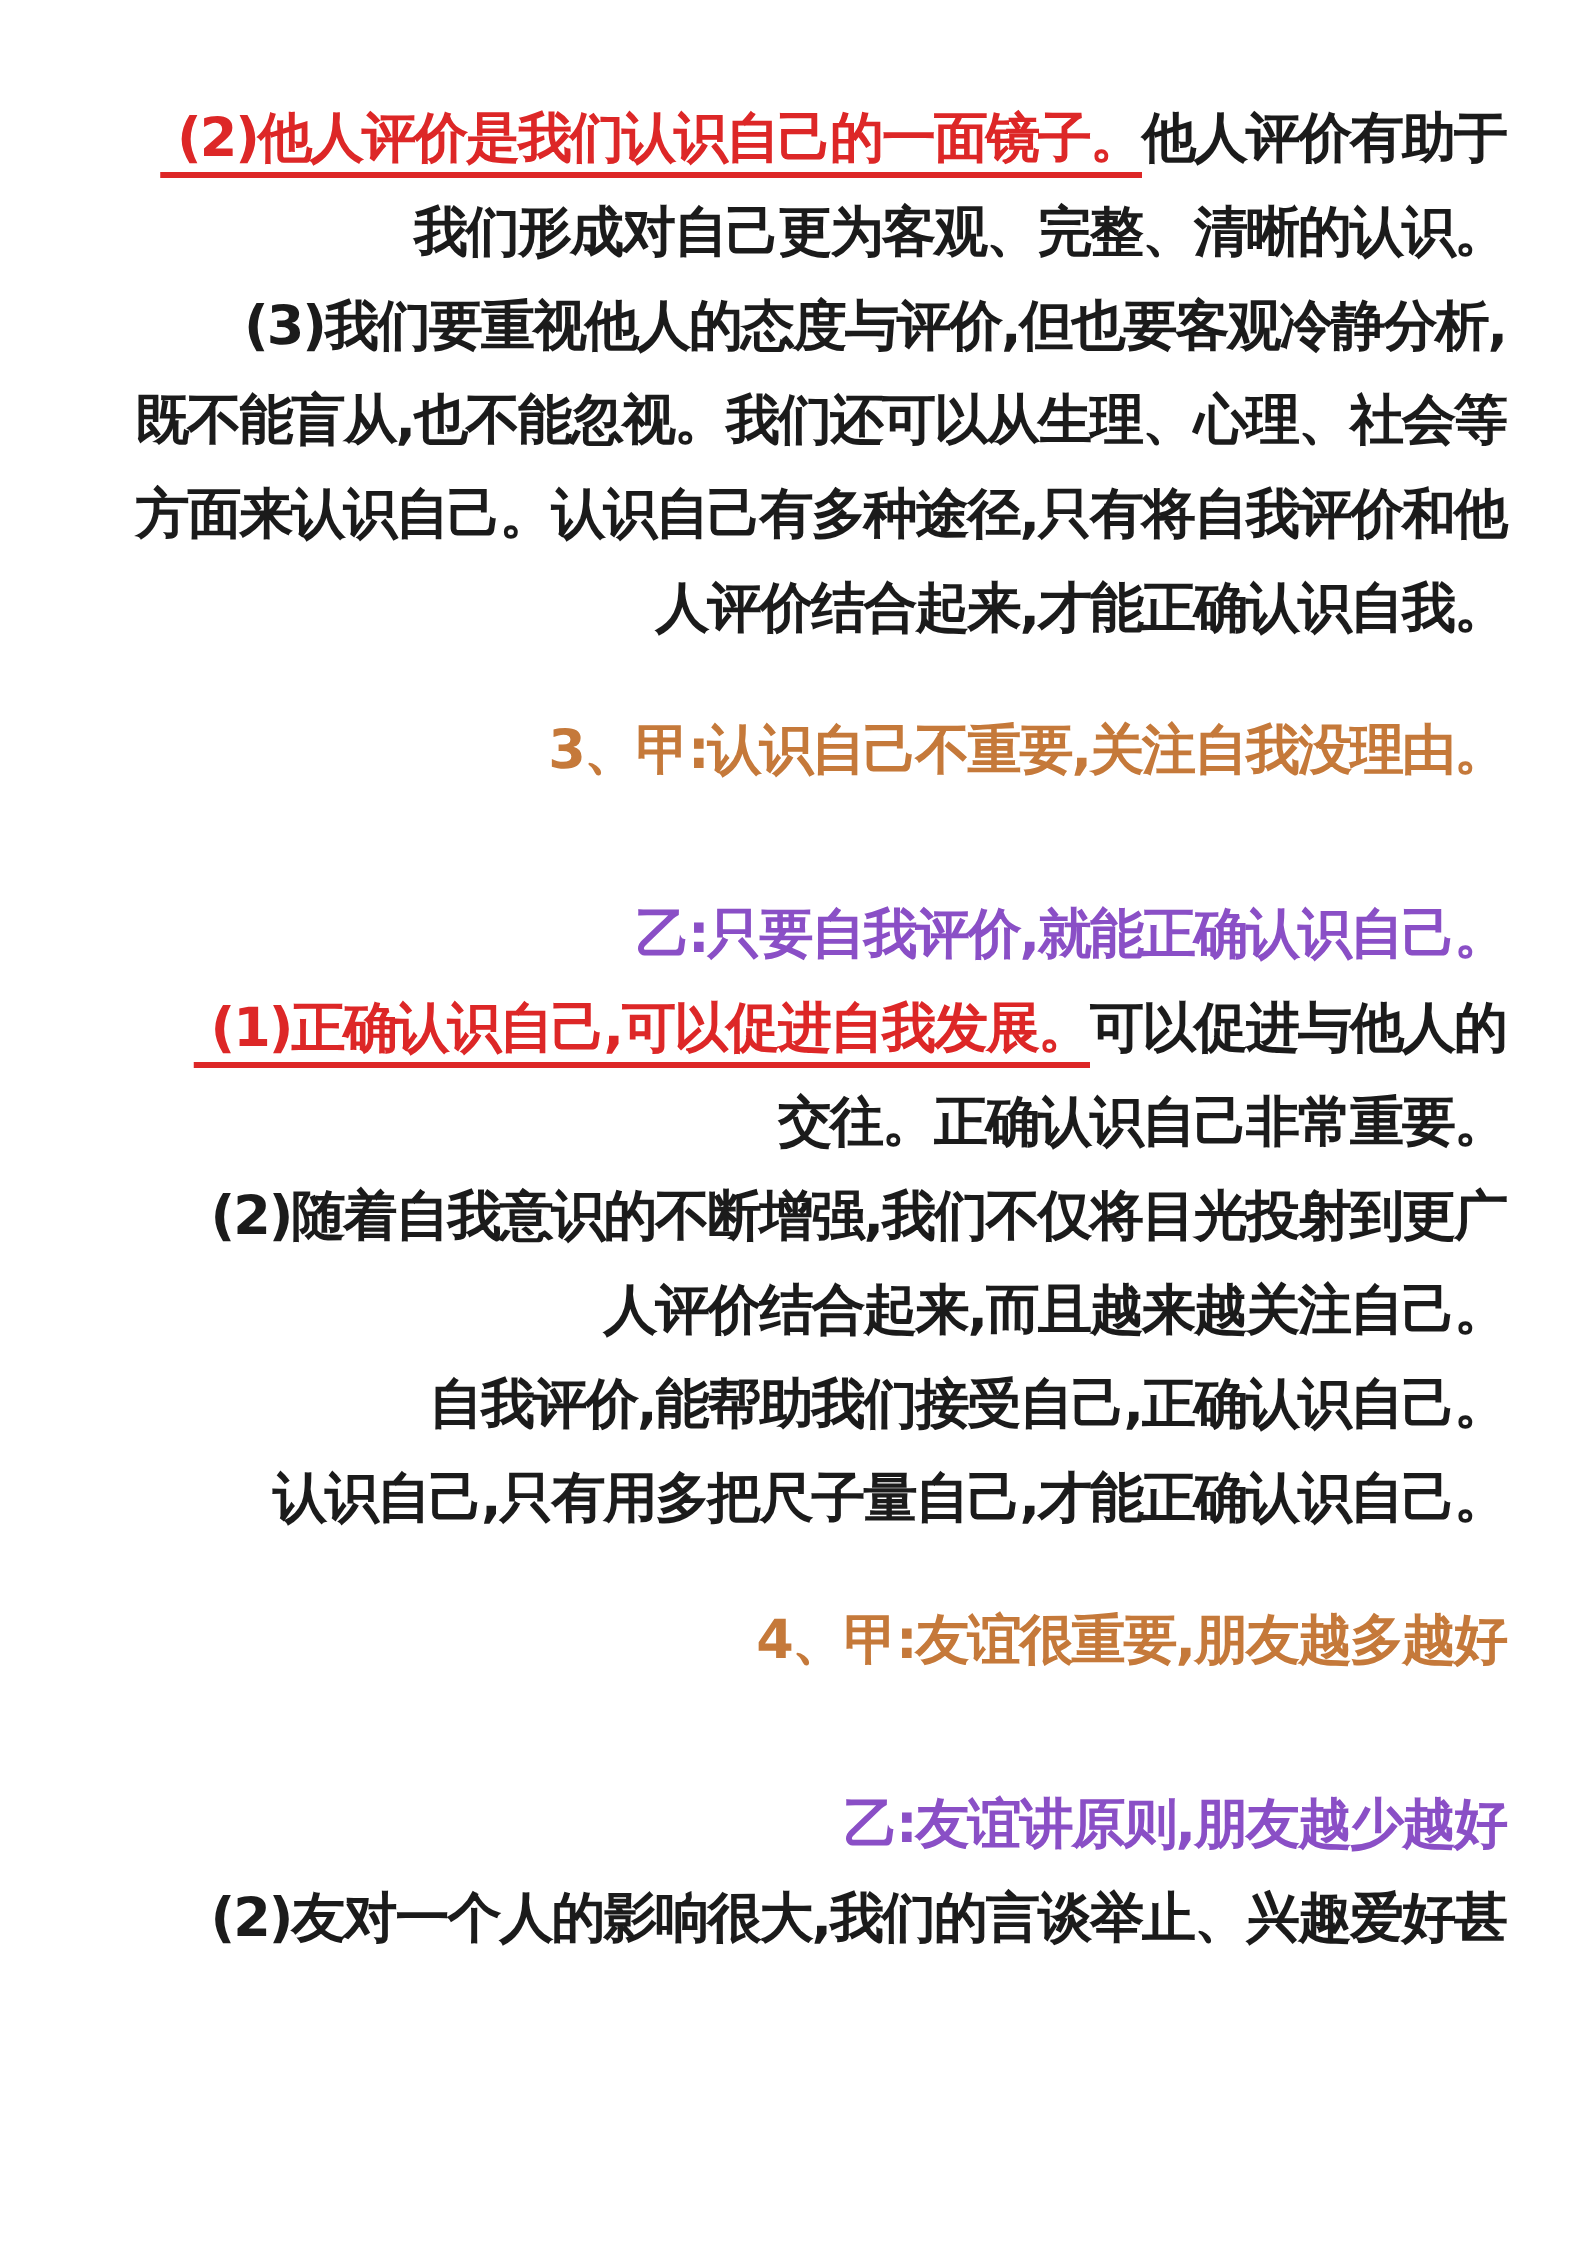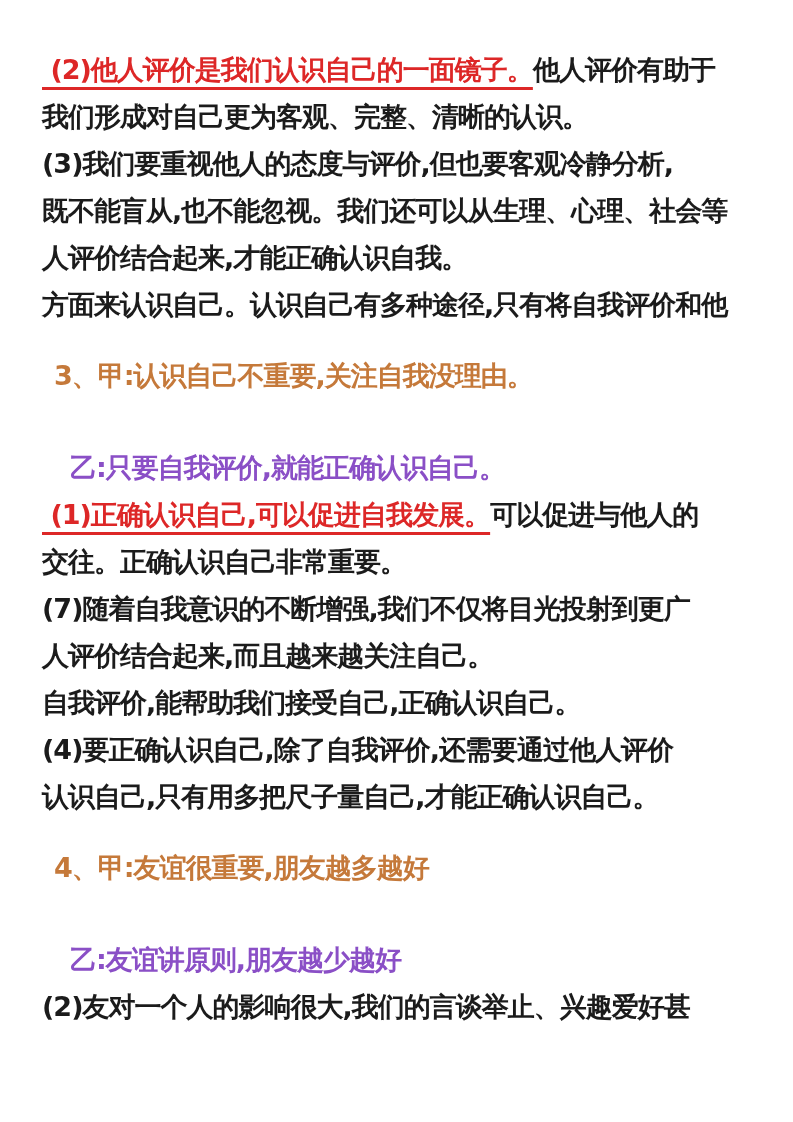--- a/index.html
+++ b/index.html
@@ -12,20 +12,21 @@
   * { margin: 0; padding: 0; box-sizing: border-box; }
   html, body { background: #ffffff; }
   .page {
     width: 793px;
     height: 1122px;
     background: var(--page-bg);
     padding: 46px 40px 0 42px;
     overflow: hidden;
     font-family: "DejaVu Sans", "Liberation Sans", sans-serif;
     font-weight: 600;
+    text-align: right;
   }
   .line {
     font-size: 27px;
     letter-spacing: -1px;
     line-height: 47px;
     height: 47px;
     white-space: pre;
     color: var(--text-color);
   }
   .line.indent { padding-left: 28px; margin-top: 45px; }
@@ -43,30 +44,29 @@
 </style>
 </head>
 <body>
 
 <div class="page">
   <div id="doc-body">
       <div class="line"><span class="seg-red-underline"> (2)他人评价是我们认识自己的一面镜子。</span><span class="seg-normal">他人评价有助于</span></div>
       <div class="line"><span class="seg-normal">我们形成对自己更为客观、完整、清晰的认识。</span></div>
       <div class="line"><span class="seg-normal">(3)我们要重视他人的态度与评价,但也要客观冷静分析,</span></div>
       <div class="line"><span class="seg-normal">既不能盲从,也不能忽视。我们还可以从生理、心理、社会等</span></div>
+      <div class="line"><span class="seg-normal">方面来认识自己。认识自己有多种途径,只有将自我评价和他</span></div>
       <div class="line"><span class="seg-normal">人评价结合起来,才能正确认识自我。</span></div>
-      <div class="line"><span class="seg-normal">方面来认识自己。认识自己有多种途径,只有将自我评价和他</span></div>
       <div class="spacer"></div>
       <div class="line"><span class="seg-orange">3、甲:认识自己不重要,关注自我没理由。</span></div>
       <div class="line indent"><span class="seg-purple">乙:只要自我评价,就能正确认识自己。</span></div>
       <div class="line"><span class="seg-red-underline"> (1)正确认识自己,可以促进自我发展。</span><span class="seg-normal">可以促进与他人的</span></div>
       <div class="line"><span class="seg-normal">交往。正确认识自己非常重要。</span></div>
-      <div class="line"><span class="seg-normal">(7)随着自我意识的不断增强,我们不仅将目光投射到更广</span></div>
+      <div class="line"><span class="seg-normal">(2)随着自我意识的不断增强,我们不仅将目光投射到更广</span></div>
       <div class="line"><span class="seg-normal">人评价结合起来,而且越来越关注自己。</span></div>
       <div class="line"><span class="seg-normal">自我评价,能帮助我们接受自己,正确认识自己。</span></div>
-      <div class="line"><span class="seg-normal">(4)要正确认识自己,除了自我评价,还需要通过他人评价</span></div>
       <div class="line"><span class="seg-normal">认识自己,只有用多把尺子量自己,才能正确认识自己。</span></div>
       <div class="spacer"></div>
       <div class="line"><span class="seg-orange">4、甲:友谊很重要,朋友越多越好</span></div>
       <div class="line indent"><span class="seg-purple">乙:友谊讲原则,朋友越少越好</span></div>
       <div class="line"><span class="seg-normal">(2)友对一个人的影响很大,我们的言谈举止、兴趣爱好甚</span></div>
     </div>
 </div>
 
 </body></html>

